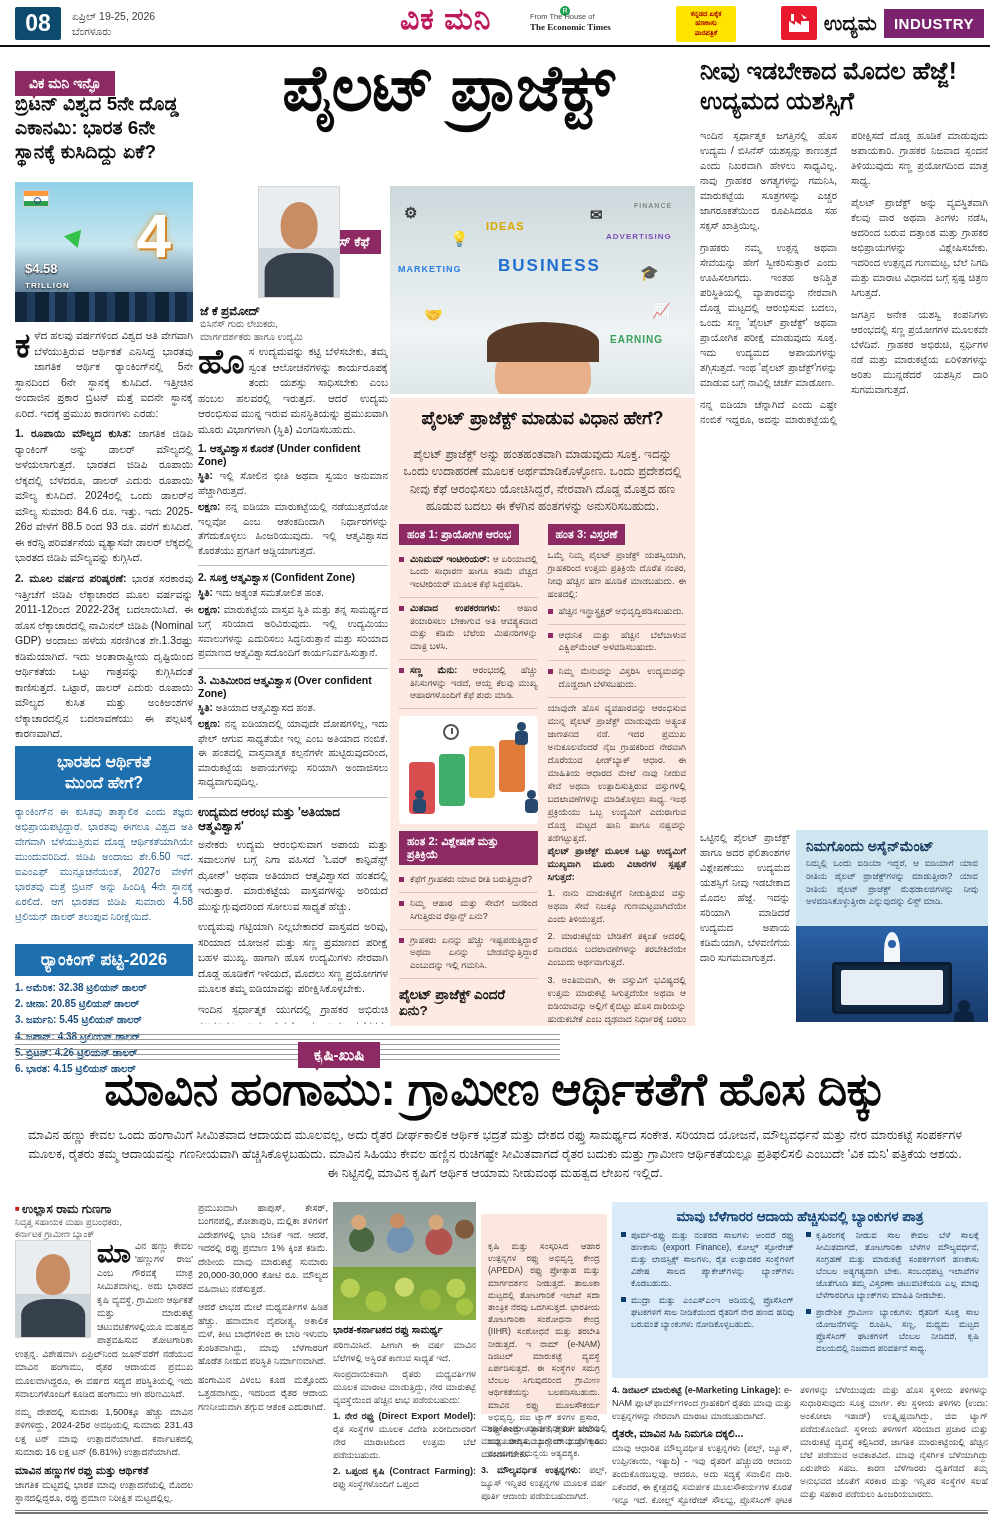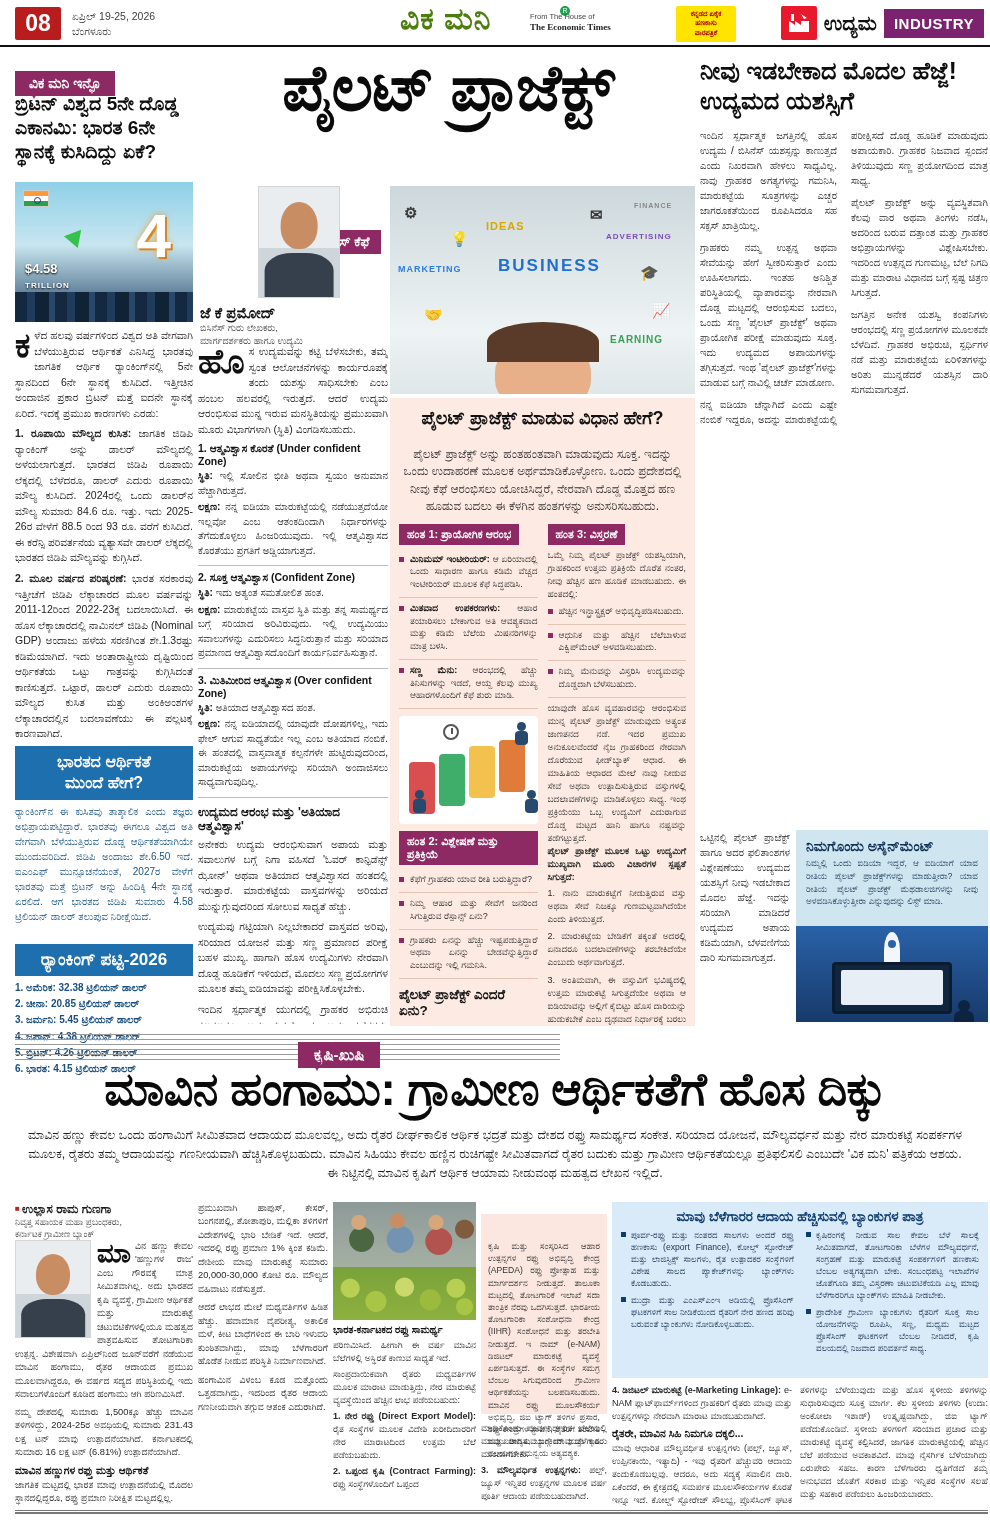--- a/index.html
+++ b/index.html
@@ -6,24 +6,24 @@
   html,body { background:#ffffff; }
   body { font-family:"Liberation Sans", sans-serif; color:#1c1c1c; }
   #page { position:relative; width:990px; height:1521px; background:#ffffff; overflow:hidden; margin:0 auto; }
 
   .abs { position:absolute; }
   .bodytext { font-size:10.5px; line-height:1.48; text-align:justify; color:#222; }
   b, .bold { font-weight:bold; }
 
   
   #header-bar { left:0; top:0; width:990px; height:47px; background:#fff; border-bottom:2.5px solid #111; }
-  #page-number { left:15px; top:7px; width:46px; height:33px; background:#b91c1c; color:#fff;
+  #page-number { left:15px; top:7px; width:46px; height:33px; background:#0c4a6e; color:#fff;
                  font-size:23px; font-weight:bold; text-align:center; line-height:33px; border-radius:2px; }
   #dateline { left:72px; top:9px; font-size:10.5px; color:#3c3c3c; line-height:1.4; }
-  #masthead { left:400px; top:2px; font-size:30px; font-weight:900; color:#4d7c0f; letter-spacing:1px;text-align:center; }
+  #masthead { left:400px; top:2px; font-size:30px; font-weight:900; color:#be185d; letter-spacing:1px;text-align:center; }
   #masthead-reg { left:560px; top:6px; width:10px; height:10px; background:#1e9e4f; border-radius:50%;
                   color:#fff; font-size:7px; text-align:center; line-height:10px; }
   #house { left:530px; top:12px; font-size:7.5px; color:#444; line-height:1.3; }
   #house .et { font-family:"Liberation Serif", serif; font-weight:bold; font-size:9px; color:#222; }
   #tagline-chip { left:676px; top:6px; width:60px; height:36px; background:#ffe400; border-radius:2px;
                   text-align:center; padding-top:3px; }
   #tagline-chip div { font-size:7px; font-weight:bold; color:#a40000; line-height:1.35; }
   #section-cluster { right:6px; top:6px; display:flex; align-items:center; gap:7px; }
   #industry-icon { width:36px; height:34px; background:#e8192c; border-radius:2px; display:flex; align-items:center; justify-content:center; }
   #section-kn { font-size:20px; font-weight:bold; color:#111; }
@@ -56,21 +56,21 @@
   #rank-list { left:15px; top:980px; width:178px; font-size:10px; color:#1a4f7e; line-height:1.62; font-weight:bold; }
 
   
   #main-headline { left:198px; top:56px; width:500px; font-size:64px; font-weight:900; color:#0a0a0a; letter-spacing:-1px; line-height:1.0; text-align:center; }
   #cafe-badge { left:200px; top:216px; font-size:13px; padding:4px 12px; }
   #cafe-photo { left:258px; top:186px; width:82px; height:112px; }
   .avatar { background:linear-gradient(180deg,#e9edf0 55%,#cfd6db 55%); overflow:hidden; border:1px solid #d5d5d5; }
   .avatar:before { content:""; position:absolute; left:50%; top:14%; transform:translateX(-50%); width:46%; height:42%; background:#c98d63; border-radius:50% 50% 46% 46%; }
   .avatar:after { content:""; position:absolute; left:50%; bottom:0; transform:translateX(-50%); width:86%; height:40%; background:#35404c; border-radius:40% 40% 0 0; }
   #cafe-author { left:200px; top:304px; width:185px; }
-  #cafe-author .name { font-size:15px; font-weight:bold; color:#111; }
+  #cafe-author .name { font-size:12px; font-weight:bold; color:#111; }
   #cafe-author .role { font-size:9.5px; color:#444; line-height:1.35; }
   #cafe-col { left:198px; top:344px; width:190px; height:680px; overflow:hidden; }
   .zone-item { border-bottom:1px solid #bbb; padding:5px 0 7px; }
   .zone-title { font-weight:bold; font-size:10.5px; color:#111; }
   .zone-line { font-size:10px; line-height:1.45; text-align:justify; margin-top:2px; }
   .zone-line b { color:#111; }
   #cafe-subhead { font-weight:bold; font-size:12px; margin:7px 0 4px; color:#111; }
 
   
   #biz-img { left:390px; top:186px; width:305px; height:208px; background:linear-gradient(180deg,#cdd8dc,#eef3f4 70%,#dfe7e9); overflow:hidden; }

